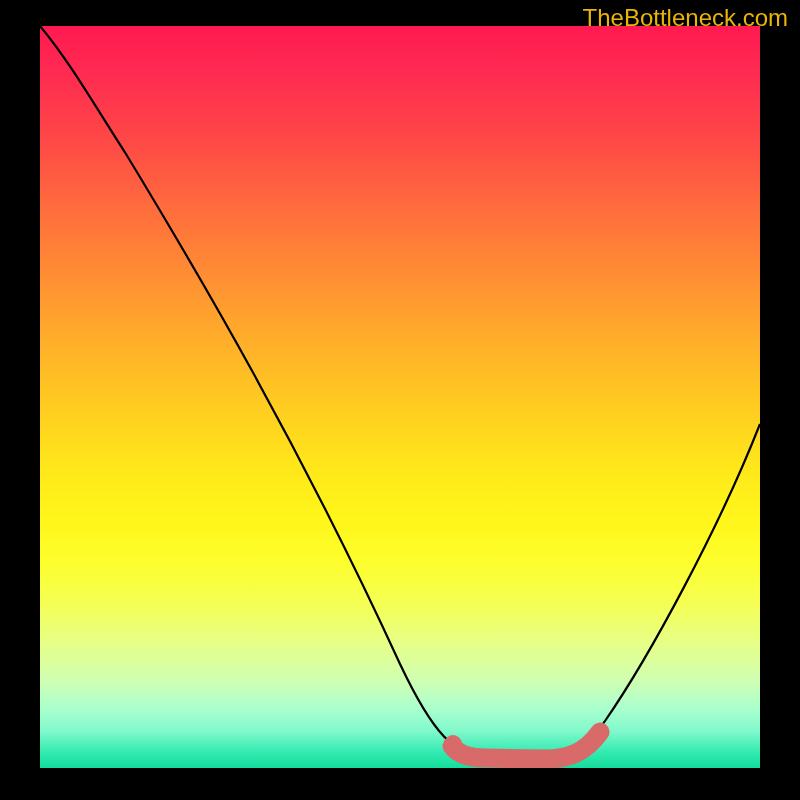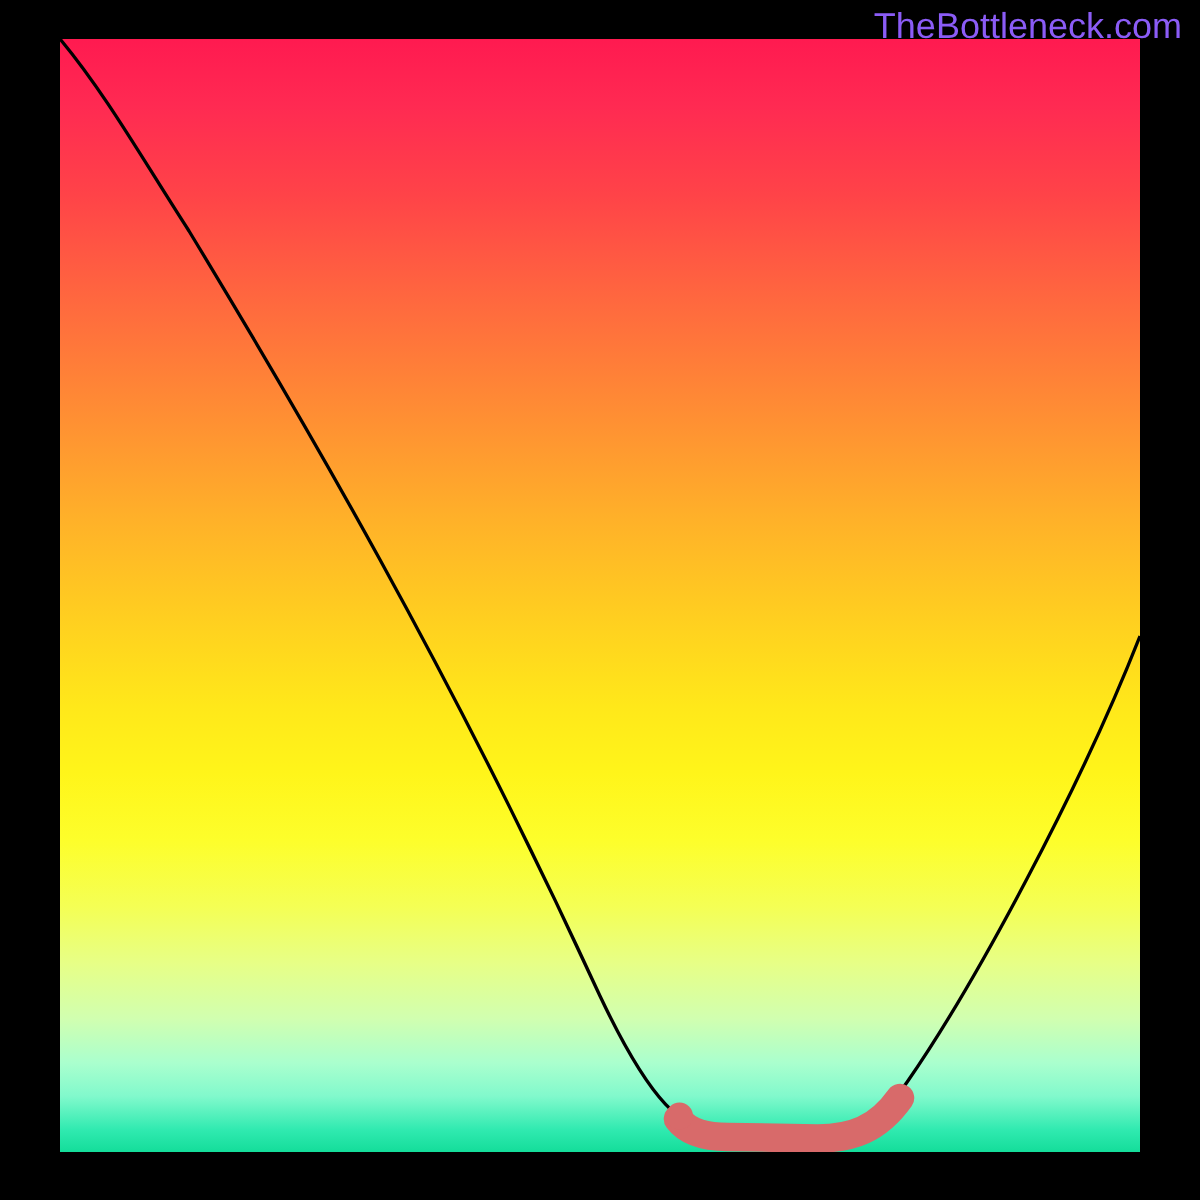--- a/index.html
+++ b/index.html
@@ -8,21 +8,21 @@
     height: 800px;
     background: #000;
     position: relative;
     font-family: Arial, sans-serif;
     overflow: hidden;
   }
   .watermark {
     position: absolute;
     top: 4px;
     right: 12px;
-    color: #8b5cf6;
+    color: #eab308;
     font-size: 24px;
     font-weight: 500;
     z-index: 10;
   }
   .plot-area {
     position: absolute;
     left: 40px;
     top: 26px;
     width: 720px;
     height: 742px;

